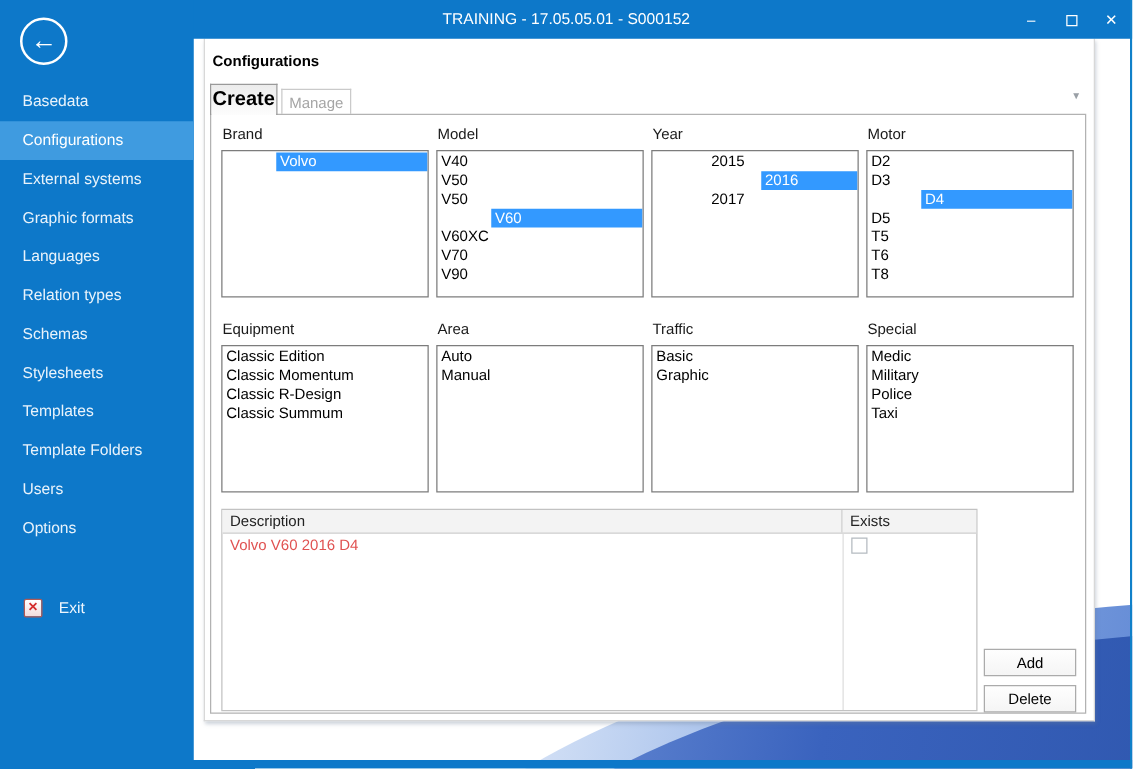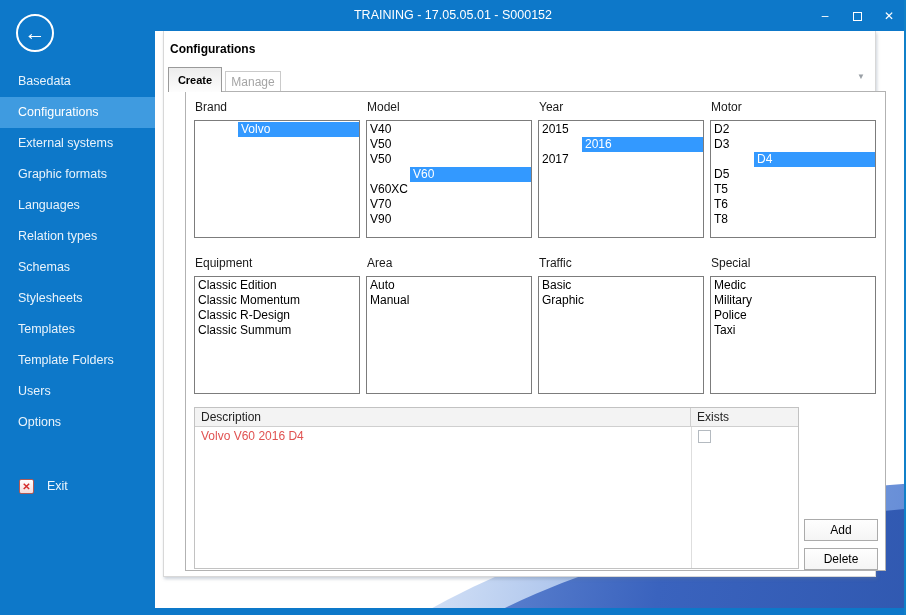--- a/index.html
+++ b/index.html
@@ -40,27 +40,27 @@
   .exit-icon { width:15px; height:15px; margin-right:13px; background:linear-gradient(#fff,#f3dcdc);
     border:1px solid #b05a55; border-radius:2px; color:#d42a2a; font-size:10px; font-weight:bold;
     line-height:13px; text-align:center; }
 
   
   .panel { position:absolute; left:163px; top:31px; width:713px; height:546px; background:#fff;
     border:1px solid #d8d8d8; border-top:none; box-shadow:1px 2px 3px rgba(110,125,150,.35); z-index:2; }
   .heading { position:absolute; left:6px; top:11px; font-size:12px; font-weight:bold; color:#000; }
 
   .tab-create { position:absolute; left:4px; top:36px; width:54px; height:25px; line-height:24px; text-align:center;
-    font-size:11px; font-weight:bold; color:#000; background:linear-gradient(#ececec,#fdfdfd);
+    font-size:16px; font-weight:bold; color:#000; background:linear-gradient(#ececec,#fdfdfd);
     border:1px solid #9a9a9a; border-bottom:none; z-index:3; }
   .tab-manage { position:absolute; left:61px; top:40px; width:56px; height:21px; line-height:20px; text-align:center;
     font-size:12px; color:#a5a5a5; background:#fff; border:1px solid #cacaca; border-bottom:none; }
   .dropdown-arrow { position:absolute; right:10px; top:41px; color:#9aa0a6; font-size:8px; }
 
-  .tabpage { position:absolute; left:21px; top:60px; width:701px; height:480px; border:1px solid #b2b2b2; background:#fff; }
+  .tabpage { position:absolute; left:4px; top:60px; width:701px; height:480px; border:1px solid #b2b2b2; background:#fff; }
 
   .field-label { position:absolute; font-size:12px; color:#1a1a1a; }
   .listbox { position:absolute; width:166px; height:118px; border:1px solid #7c7c7c; background:#fff;
     overflow:hidden; padding-top:1px; }
   .li { height:15px; line-height:15px; padding-left:3px; font-size:12px; color:#000; white-space:nowrap; }
   .li.selected { background:#3399ff; color:#fff;margin-left:43px; }
 
   
   .grid { position:absolute; left:8px; top:315px; width:605px; height:162px; border:1px solid #c2c2c2; background:#fff; }
   .grid-header { display:flex; height:19px; background:#f3f3f3; border-bottom:1px solid #cfcfcf; }
@@ -141,21 +141,21 @@
           <div class="listbox" style="left: 180px; top: 28px;">
             <div class="li">V40</div>
             <div class="li">V50</div>
             <div class="li">V50</div>
             <div class="li selected">V60</div>
             <div class="li">V60XC</div>
             <div class="li">V70</div>
             <div class="li">V90</div>
           </div>
           <div class="field-label" style="left: 353px; top: 8px;">Year</div>
-          <div class="listbox" style="left: 352px; top: 28px;">
+          <div class="listbox" style="left: 352px; top: 28px; padding-left: 44px;">
             <div class="li">2015</div>
             <div class="li selected">2016</div>
             <div class="li">2017</div>
           </div>
           <div class="field-label" style="left: 525px; top: 8px;">Motor</div>
           <div class="listbox" style="left: 524px; top: 28px;">
             <div class="li">D2</div>
             <div class="li">D3</div>
             <div class="li selected">D4</div>
             <div class="li">D5</div>

